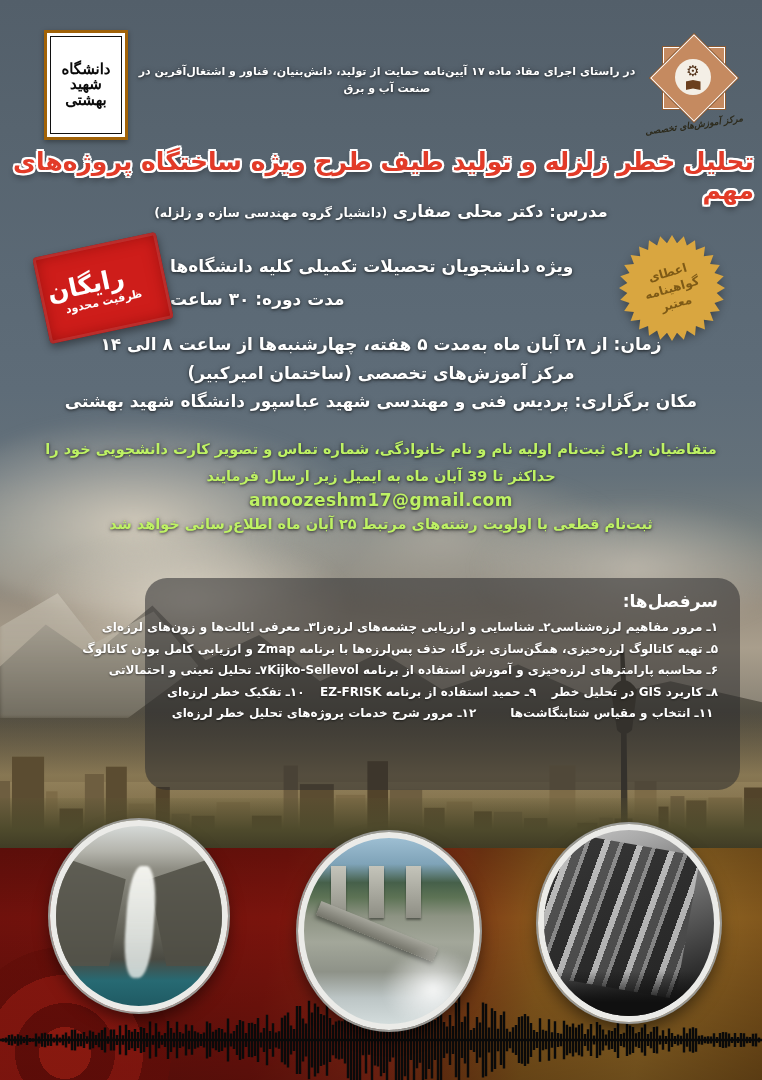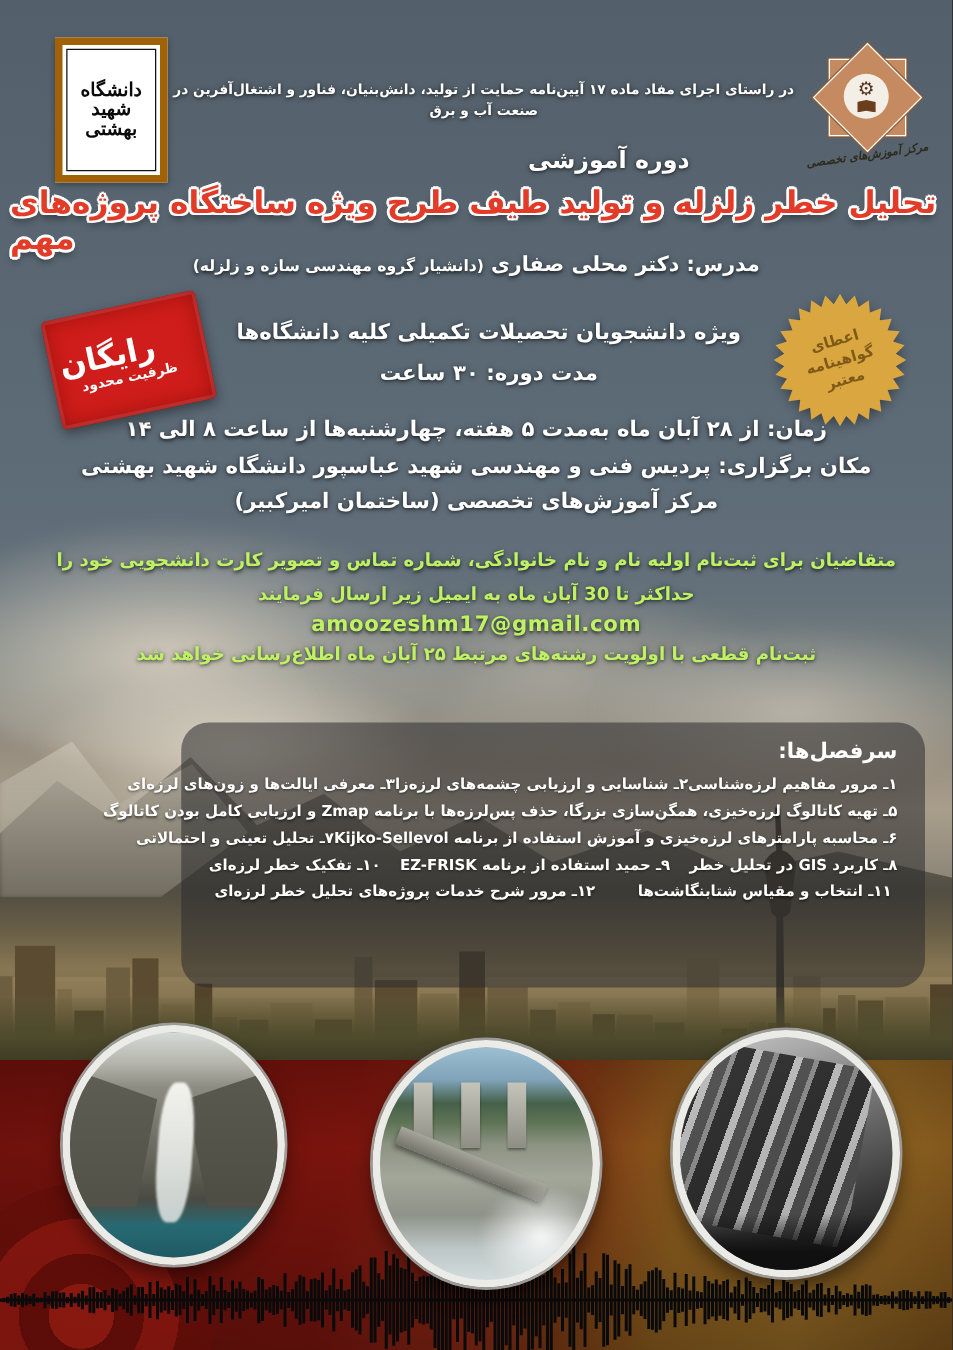--- a/index.html
+++ b/index.html
@@ -61,21 +61,21 @@
   .spray{right:-6%;bottom:-4%;width:60%;height:45%;border-radius:50%;filter:blur(3px);
     background:radial-gradient(ellipse,rgba(255,255,255,.9),rgba(255,255,255,0) 70%);}
   #photo-building{left:538px;top:824px;width:170px;height:186px;
     background:linear-gradient(160deg,#c9c9c9 0%,#a8a8a8 18%,#7e7e7e 36%,#565656 58%,#303030 78%,#181818 100%);}
   .slabs{left:-10%;top:6%;width:95%;height:78%;transform:rotate(10deg);opacity:.9;
     background:repeating-linear-gradient(100deg,#bdbdbd 0 6px,#4a4a4a 6px 15px,#8a8a8a 15px 19px,#262626 19px 32px);}
   .rubble{left:0;bottom:0;width:100%;height:24%;
     background:linear-gradient(180deg,rgba(20,20,20,0),#101010 70%);}
   
   .uni-logo{position:absolute;left:44px;top:30px;width:78px;height:104px;z-index:20;
-    background:#fff;border:6px solid #a16207;box-shadow:0 2px 5px rgba(0,0,0,.35);}
+    background:#fff;border:3px solid #a16207;box-shadow:0 2px 5px rgba(0,0,0,.35);}
   .uni-logo .inner{position:absolute;inset:3px;border:1.5px solid #101010;display:flex;
     align-items:center;justify-content:center;text-align:center;direction:rtl;}
   .uni-logo .glyph{font-weight:bold;font-size:15px;line-height:1.02;color:#0a0a0a;
     font-family:"DejaVu Serif",serif;letter-spacing:-1px;}
   .statement{position:absolute;left:132px;right:120px;top:64px;z-index:20;direction:rtl;
     text-align:center;color:#fff;font-size:11px;font-weight:bold;line-height:1.5;
     text-shadow:0 1px 2px rgba(0,0,0,.6);}
   .star-logo{position:absolute;left:642px;top:26px;width:104px;height:128px;z-index:20;}
   .sq{position:absolute;left:21px;top:21px;width:60px;height:60px;background:#c58a60;
     border:1.5px solid #fff;box-shadow:0 0 0 1px #8a5a34;}
@@ -84,36 +84,36 @@
     background:#f4efe6;display:flex;flex-direction:column;align-items:center;justify-content:center;}
   .gear{font-size:15px;line-height:1;color:#53331a;}
   .book{width:15px;height:10px;background:#6b3f1e;margin-top:1px;
     clip-path:polygon(0 15%,50% 0,100% 15%,100% 100%,50% 86%,0 100%);}
   .star-caption{position:absolute;left:0;top:94px;width:104px;text-align:center;direction:rtl;
     font-size:9px;font-weight:bold;font-style:italic;color:#2d2b1d;transform:rotate(-8deg);}
   
   .sh{text-shadow:0 1px 3px rgba(0,0,0,.65),0 0 6px rgba(0,0,0,.25);}
   .kicker{position:absolute;left:212px;top:117px;width:550px;z-index:20;text-align:center;
     direction:rtl;color:#fff;font-size:19px;font-weight:bold;}
-  .main-title{position:absolute;left:8px;right:8px;top:147px;z-index:20;text-align:left;
+  .main-title{position:absolute;left:8px;right:8px;top:147px;z-index:20;text-align:right;
     direction:rtl;font-size:25px;font-weight:bold;color:#e23b28;
     text-shadow:-1.6px -1.6px 0 #fff,1.6px -1.6px 0 #fff,-1.6px 1.6px 0 #fff,1.6px 1.6px 0 #fff,
       -2.2px 0 0 #fff,2.2px 0 0 #fff,0 -2.2px 0 #fff,0 2.2px 0 #fff,0 4px 6px rgba(0,0,0,.45);}
   .instructor{position:absolute;left:0;right:0;top:202px;z-index:20;text-align:center;
     direction:rtl;color:#fff;font-weight:bold;}
   .instructor .name{font-size:16.5px;} .instructor .note{font-size:12.5px;}
   
   .stamp{position:absolute;left:40px;top:244px;width:126px;height:88px;z-index:21;
     background:#ce1d1a;border-radius:4px;transform:rotate(-12deg);
     box-shadow:0 4px 9px rgba(0,0,0,.4),inset 0 0 0 3px rgba(255,255,255,.10),inset 0 0 16px rgba(110,8,6,.65);
     display:flex;flex-direction:column;align-items:flex-end;justify-content:center;
     padding:4px 12px 4px 8px;box-sizing:border-box;direction:rtl;color:#fff;}
   .stamp-title{font-size:25px;font-weight:bold;letter-spacing:2px;line-height:1.1;}
   .stamp-sub{font-size:11px;font-weight:bold;align-self:center;}
-  .audience{position:absolute;left:170px;right:150px;top:250px;z-index:20;text-align:center;
+  .audience{position:absolute;left:170px;right:150px;top:250px;z-index:20;text-align:left;
     direction:rtl;color:#fff;font-size:17px;font-weight:bold;line-height:1.95;}
   .badge{position:absolute;left:616px;top:232px;width:112px;height:112px;z-index:21;}
   .badge svg{position:absolute;inset:0;filter:drop-shadow(0 3px 4px rgba(0,0,0,.35));}
   .badge-text{position:absolute;inset:0;display:flex;flex-direction:column;align-items:center;
     justify-content:center;transform:rotate(-16deg);direction:rtl;color:#7e5a16;
     font-size:12px;font-weight:bold;line-height:1.35;}
   
   .schedule{position:absolute;left:15px;right:15px;top:330px;z-index:20;text-align:center;
     direction:rtl;color:#fff;font-size:17px;font-weight:bold;line-height:1.68;}
   .registration{position:absolute;left:15px;right:15px;top:436px;z-index:20;text-align:center;
@@ -211,21 +211,20 @@
   <div class="star-logo">
     <div class="sq"></div>
     <div class="sq r45"></div>
     <div class="star-core">
       <div class="gear">⚙</div>
       <div class="book"></div>
     </div>
     <div class="star-caption">مرکز آموزش‌های تخصصی</div>
   </div>
 
-  <div class="kicker sh">دوره آموزشی</div>
   <div class="main-title">تحلیل خطر زلزله و تولید طیف طرح ویژه ساختگاه پروژه‌های مهم</div>
   <div class="instructor sh">
     <span class="name">مدرس: دکتر محلی صفاری</span>
     <span class="note">(دانشیار گروه مهندسی سازه و زلزله)</span>
   </div>
 
   <div class="stamp">
     <div class="stamp-title">رایگان</div>
     <div class="stamp-sub">ظرفیت محدود</div>
   </div>
@@ -239,27 +238,27 @@
       </svg>
     <div class="badge-text">
       <div>اعطای</div>
       <div>گواهینامه</div>
       <div>معتبر</div>
     </div>
   </div>
 
   <div class="schedule sh">
     <div>زمان: از ۲۸ آبان ماه به‌مدت ۵ هفته، چهارشنبه‌ها از ساعت ۸ الی ۱۴</div>
+    <div>مرکز آموزش‌های تخصصی (ساختمان امیرکبیر)</div>
     <div>مکان برگزاری: پردیس فنی و مهندسی شهید عباسپور دانشگاه شهید بهشتی</div>
-    <div>مرکز آموزش‌های تخصصی (ساختمان امیرکبیر)</div>
   </div>
 
   <div class="registration sh">
     <div>متقاضیان برای ثبت‌نام اولیه نام و نام خانوادگی، شماره تماس و تصویر کارت دانشجویی خود را</div>
-    <div>حداکثر تا 30 آبان ماه به ایمیل زیر ارسال فرمایند</div>
+    <div>حداکثر تا 39 آبان ماه به ایمیل زیر ارسال فرمایند</div>
     <div class="email">amoozeshm17@gmail.com</div>
     <div>ثبت‌نام قطعی با اولویت رشته‌های مرتبط ۲۵ آبان ماه اطلاع‌رسانی خواهد شد</div>
   </div>
 
   <div class="topics">
     <div class="topics-heading">سرفصل‌ها:</div>
     <div class="topic-row">
       <span>۱ـ مرور مفاهیم لرزه‌شناسی</span>
       <span>۲ـ شناسایی و ارزیابی چشمه‌های لرزه‌زا</span>
       <span>۳ـ معرفی ایالت‌ها و زون‌های لرزه‌ای</span>

